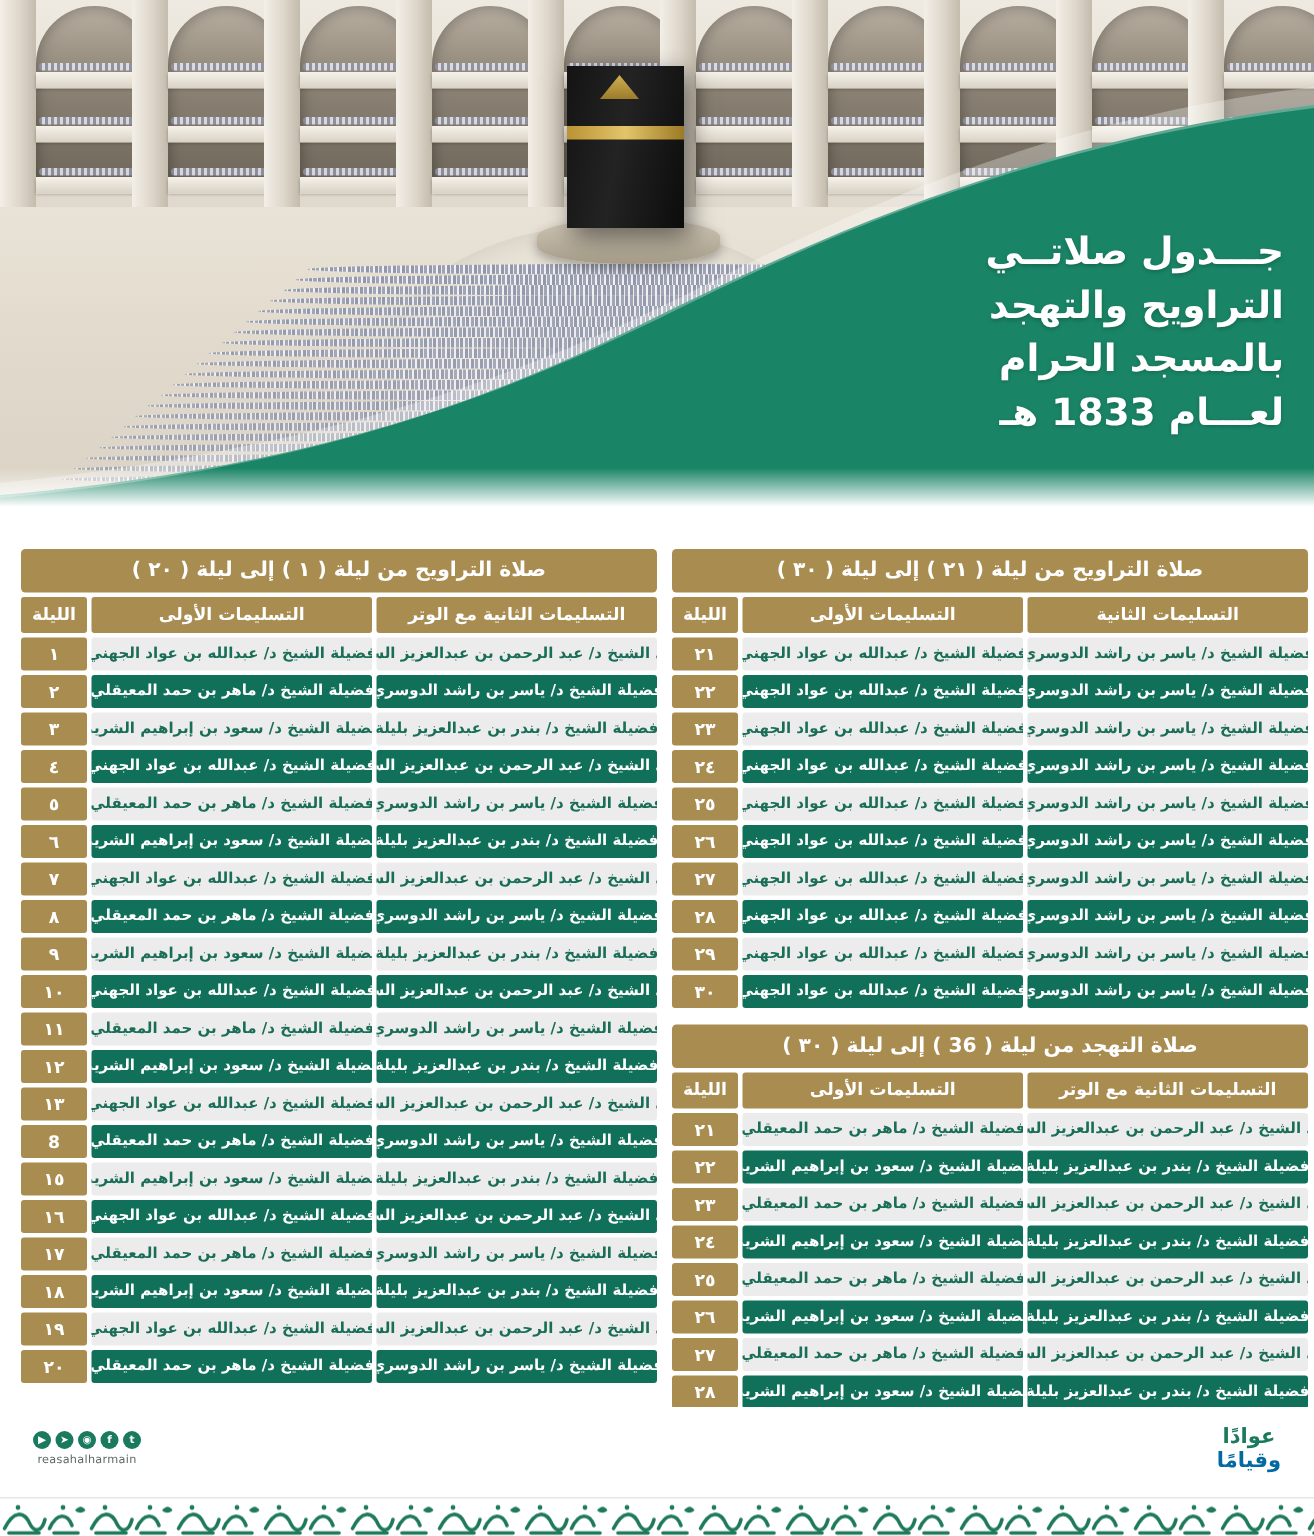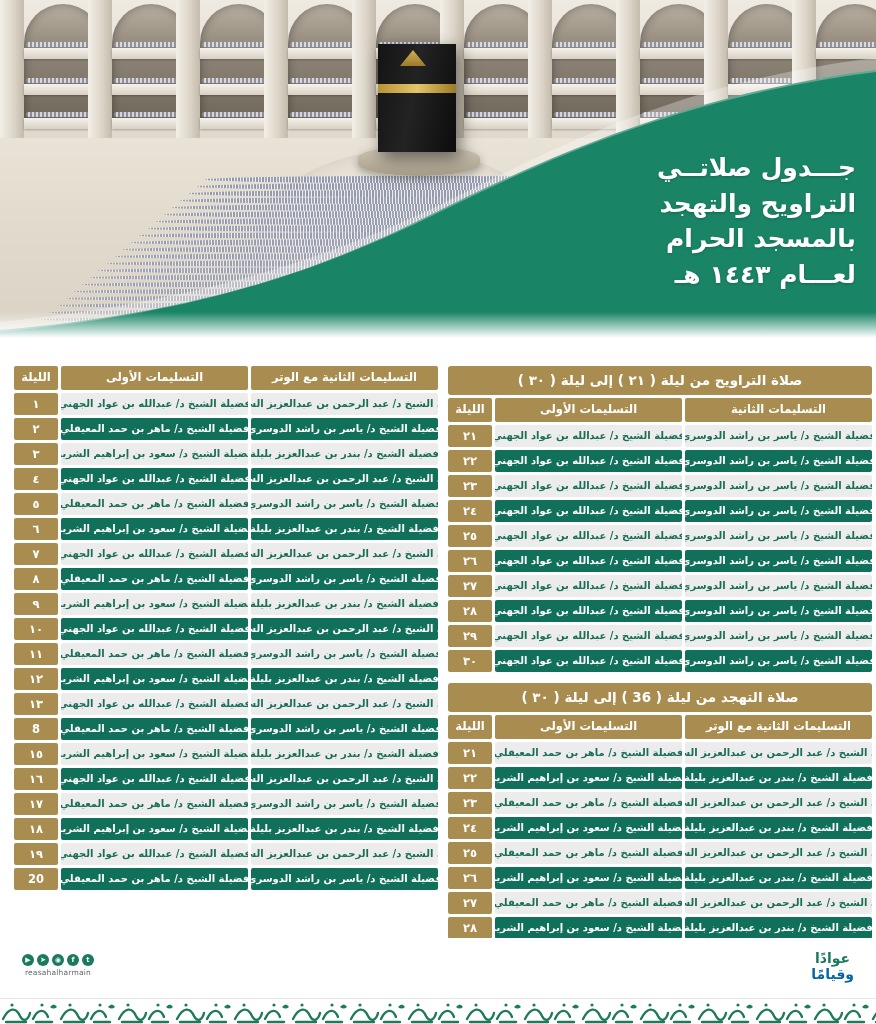--- a/index.html
+++ b/index.html
@@ -297,29 +297,30 @@
 
   <svg class="wave" viewBox="0 0 876 348" preserveAspectRatio="none">
     <path id="wavepath" d="M876,70 C700,92 560,150 430,215 C330,265 210,312 0,330 L0,348 L876,348 Z" fill="#1a8566"></path>
     <path d="M876,58 C720,76 596,126 470,190 C360,246 220,300 0,322 L0,332 C215,312 340,262 452,206 C585,140 716,92 876,72 Z" fill="#ffffff" opacity="0.30"></path>
   </svg>
 
   <div class="hero-title">
     <div>جـــدول صلاتــي</div>
     <div>التراويح والتهجد</div>
     <div>بالمسجد الحرام</div>
-    <div>لعـــام ١٤٤٣ هـ</div>
+    <div>لعـــام 1833 هـ</div>
   </div>
 
   <div class="white-fade"></div>
 </div>
 
 <div class="board">
 
   <div class="col">
+    <div class="sec-title">صلاة التراويح من ليلة ( ١ ) إلى ليلة ( ٢٠ )</div>
     <div class="hrow">
       <div class="hcell c-night">الليلة</div>
       <div class="hcell c-first">التسليمات الأولى</div>
       <div class="hcell c-second">التسليمات الثانية مع الوتر</div>
     </div>
     <div id="rows-t120">
         <div class="drow">
           <div class="ncell c-night">١</div>
           <div class="cell c-first light">فضيلة الشيخ د/ عبدالله بن عواد الجهني</div>
           <div class="cell c-second light">معالي الشيخ د/ عبد الرحمن بن عبدالعزيز السديس</div>
@@ -408,21 +409,21 @@
           <div class="ncell c-night">١٨</div>
           <div class="cell c-first dark">فضيلة الشيخ د/ سعود بن إبراهيم الشريم</div>
           <div class="cell c-second dark">فضيلة الشيخ د/ بندر بن عبدالعزيز بليلة</div>
         </div>
         <div class="drow">
           <div class="ncell c-night">١٩</div>
           <div class="cell c-first light">فضيلة الشيخ د/ عبدالله بن عواد الجهني</div>
           <div class="cell c-second light">معالي الشيخ د/ عبد الرحمن بن عبدالعزيز السديس</div>
         </div>
         <div class="drow">
-          <div class="ncell c-night">20</div>
+          <div class="ncell c-night">٢٠</div>
           <div class="cell c-first dark">فضيلة الشيخ د/ ماهر بن حمد المعيقلي</div>
           <div class="cell c-second dark">فضيلة الشيخ د/ ياسر بن راشد الدوسري</div>
         </div>
       </div>
   </div>
 
   <div class="col">
 
     <div>
       <div class="sec-title">صلاة التراويح من ليلة ( ٢١ ) إلى ليلة ( ٣٠ )</div>

